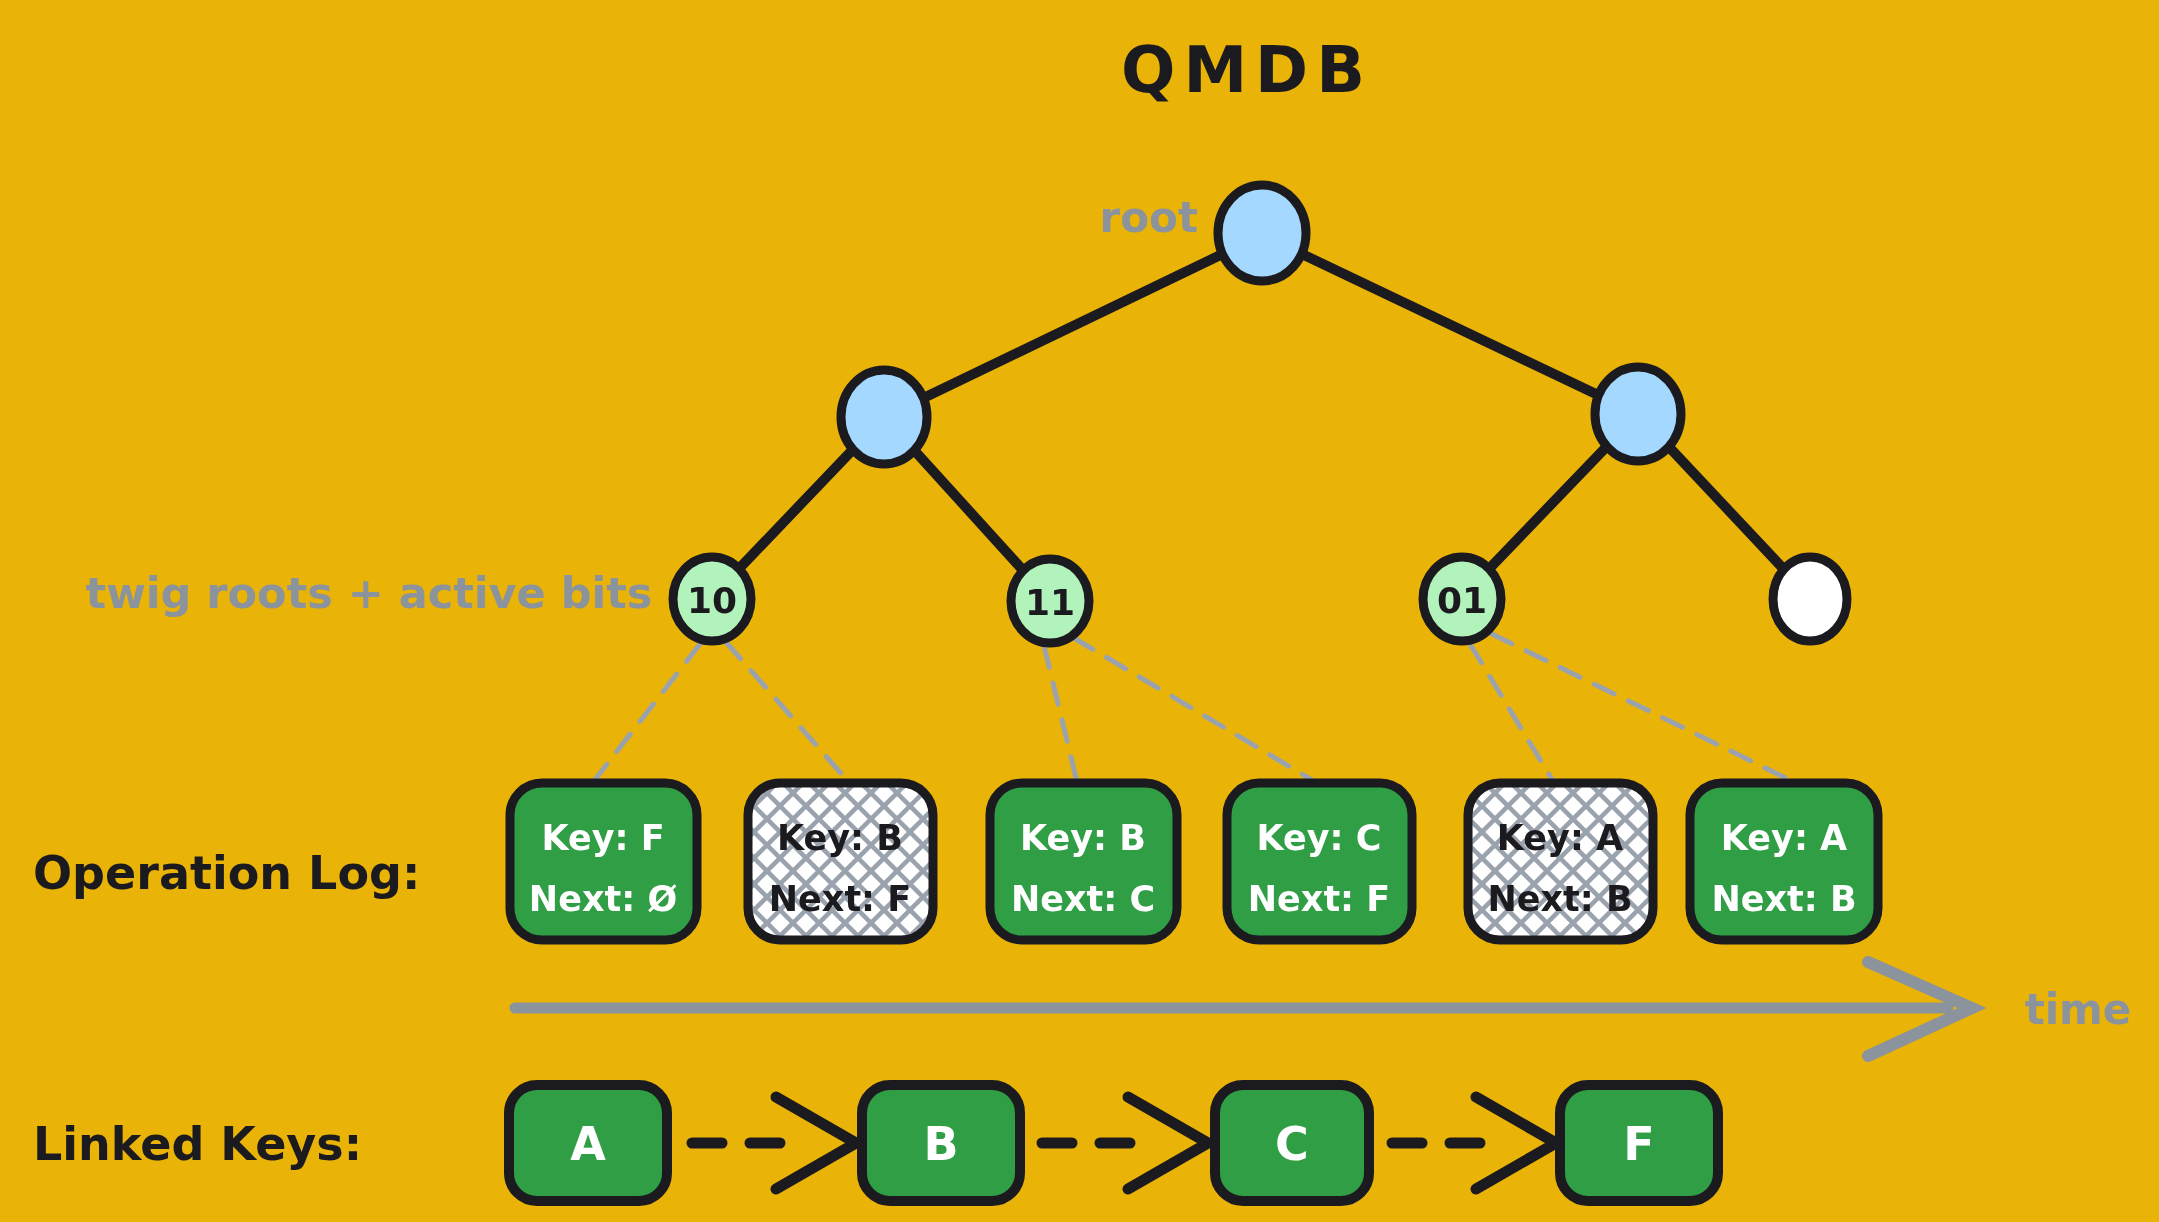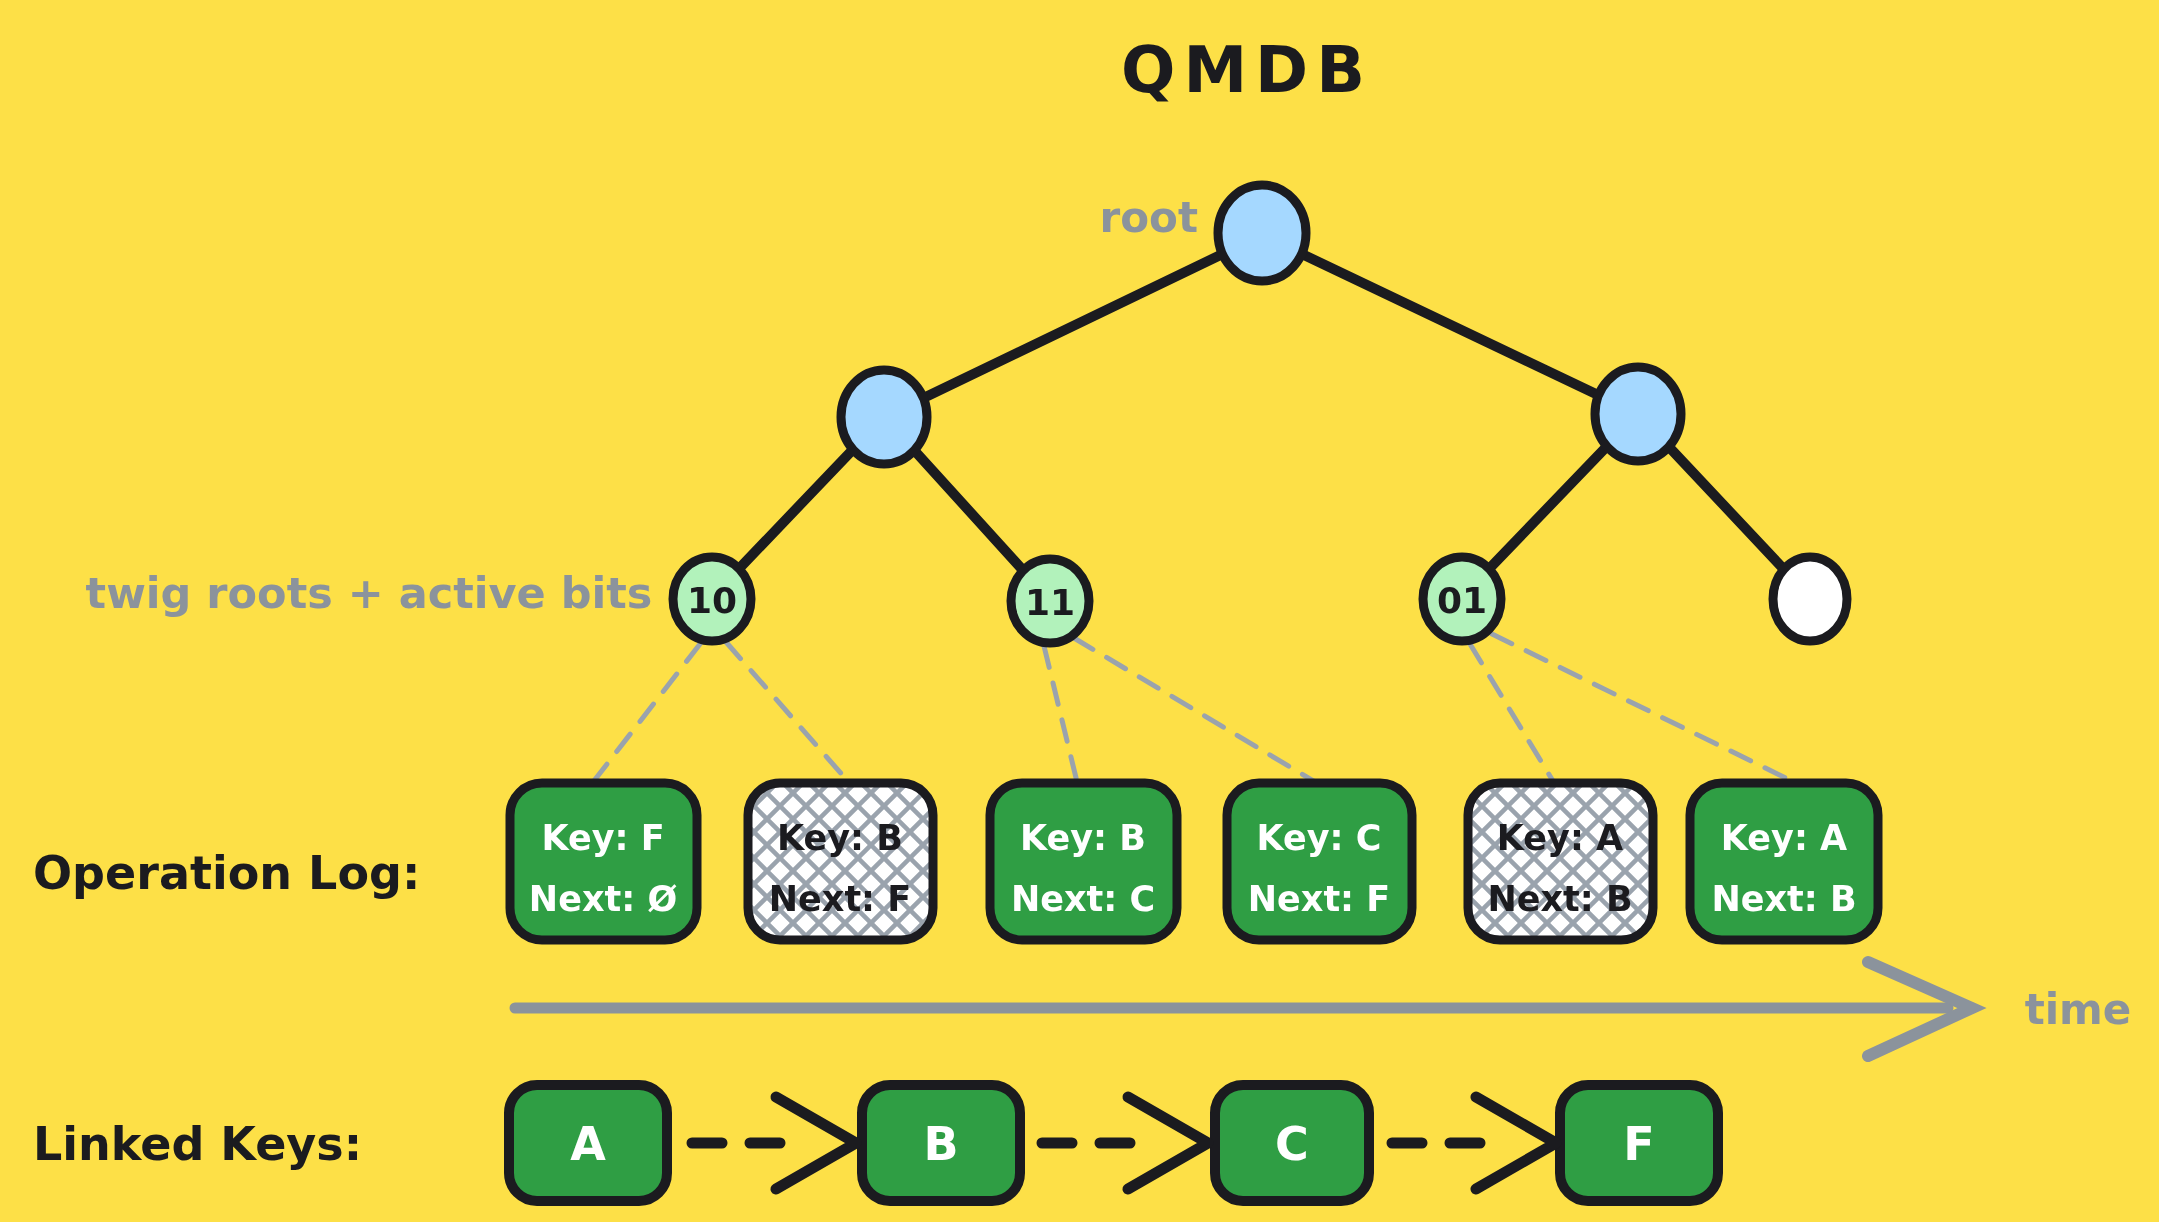--- a/index.html
+++ b/index.html
@@ -1,20 +1,20 @@
 <!DOCTYPE html>
 <html style="--blue: #a5d8ff; --green-light: #b2f2bb; --green: #2f9e44; --hatch-gray: #9aa3ad; --label-gray: #8b939c; --ink: #1b1b1f;"><head>
 <meta charset="utf-8">
 <style>
   html, body { margin: 0; padding: 0; background: #ffffff; }
   .canvas {
     position: relative;
     width: 2159px;
     height: 1222px;
-    background: #fde047;
+    background: #eab308;
     font-family: "DejaVu Sans", "Liberation Sans", sans-serif;
   }
   svg text {
     font-family: "DejaVu Sans", "Liberation Sans", sans-serif;
   }
   .title-text {
     font-size: 64px;
     font-weight: bold;
     letter-spacing: 8px;
     fill: var(--ink, #1b1b1f);

